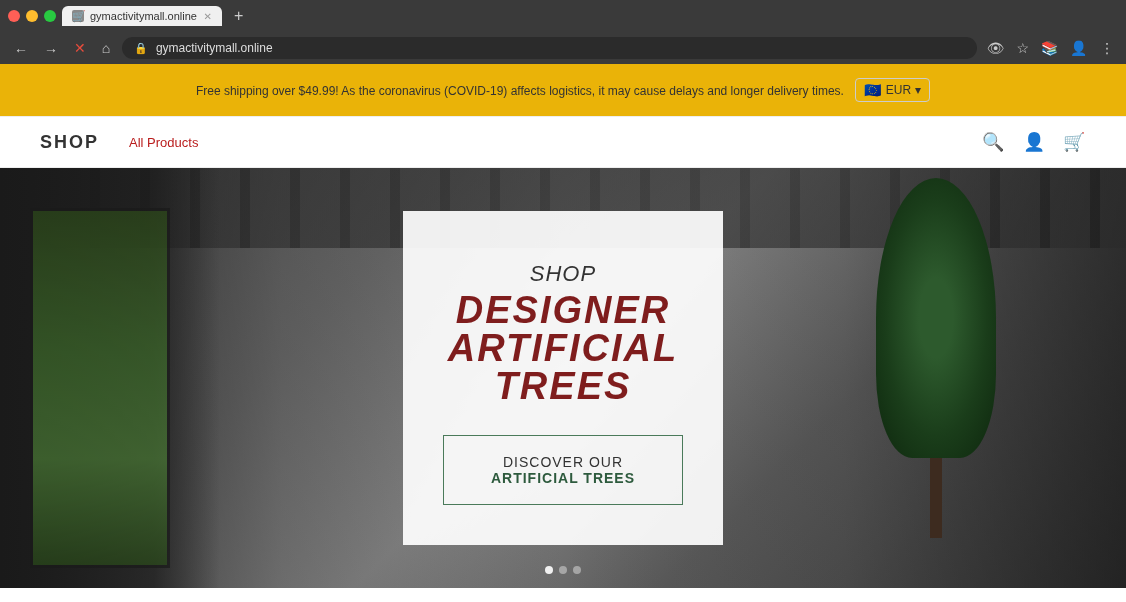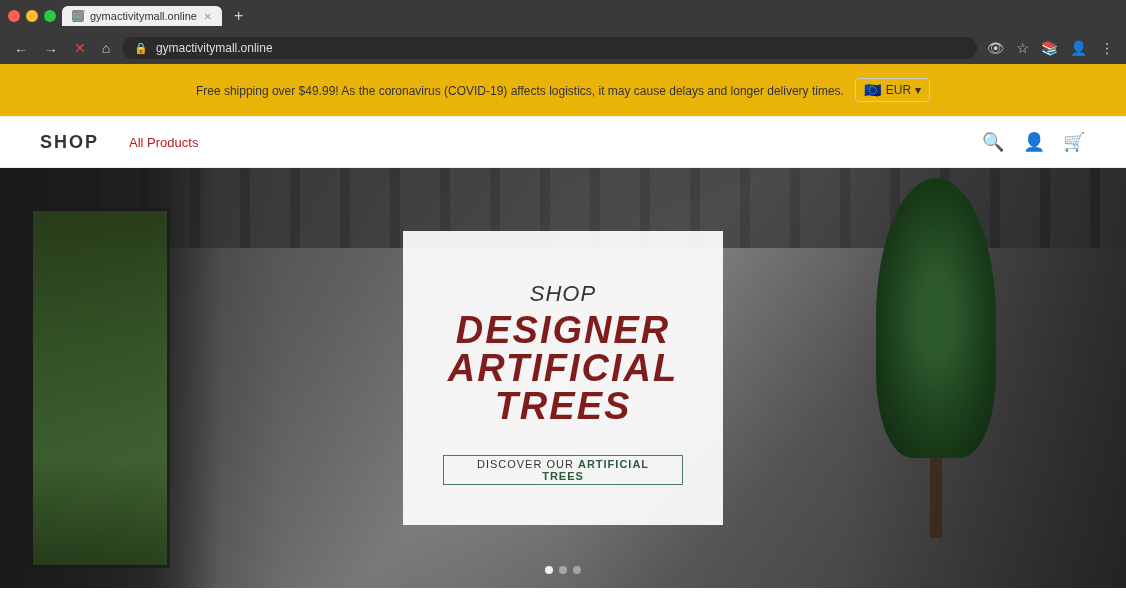--- a/index.html
+++ b/index.html
@@ -55,21 +55,21 @@
     
     .left-dark { position: absolute; left: 0; top: 0; bottom: 0; width: 220px; background: linear-gradient(90deg, #1a1a1a 0%, rgba(26,26,26,0.7) 70%, transparent 100%); }
     
     .ceiling-beams { position: absolute; top: 0; left: 0; right: 0; height: 80px; background: repeating-linear-gradient(90deg, #2a2a2a 0px, #2a2a2a 40px, #1a1a1a 40px, #1a1a1a 50px); opacity: 0.6; }
 
     
     .hero-card { position: relative; z-index: 10; background: rgba(255,255,255,0.92); padding: 50px 40px 40px; width: 320px; text-align: center; }
     .hero-card-top { font-size: 22px; font-style: italic; color: #333; font-weight: 400; letter-spacing: 1px; margin-bottom: 4px; }
     .hero-card-main { font-size: 38px; font-style: italic; font-weight: 900; color: #7f1d1d; letter-spacing: 2px; line-height: 1; text-transform: uppercase; }
     .hero-card-main span { display: block; }
-    .hero-discover-btn { display: inline-block; margin-top: 30px; border: 1px solid #4a7a5a; padding: 2px 28px; font-size: 11px; color: #333; text-decoration: none; letter-spacing: 1px; text-transform: uppercase; cursor: pointer; background: transparent; }
+    .hero-discover-btn { display: inline-block; margin-top: 30px; border: 1px solid #4a7a5a; padding: 18px 28px; font-size: 14px; color: #333; text-decoration: none; letter-spacing: 1px; text-transform: uppercase; cursor: pointer; background: transparent; }
     .hero-discover-btn strong { font-weight: 700; color: #2d5a3d; }
 
     
     .hero-dots { position: absolute; bottom: 14px; left: 50%; transform: translateX(-50%); display: flex; gap: 6px; z-index: 10; }
     .hero-dot { width: 8px; height: 8px; border-radius: 50%; background: rgba(255,255,255,0.4); cursor: pointer; }
     .hero-dot.active { background: rgba(255,255,255,0.9); }
 
     
     .window-left { position: absolute; left: 30px; top: 40px; bottom: 20px; width: 140px; background: linear-gradient(180deg, #2d4a1a 0%, #3d6a2a 40%, #4a7a35 70%, #2a4a1a 100%); opacity: 0.7; border: 3px solid #1a1a1a; }
   </style>

